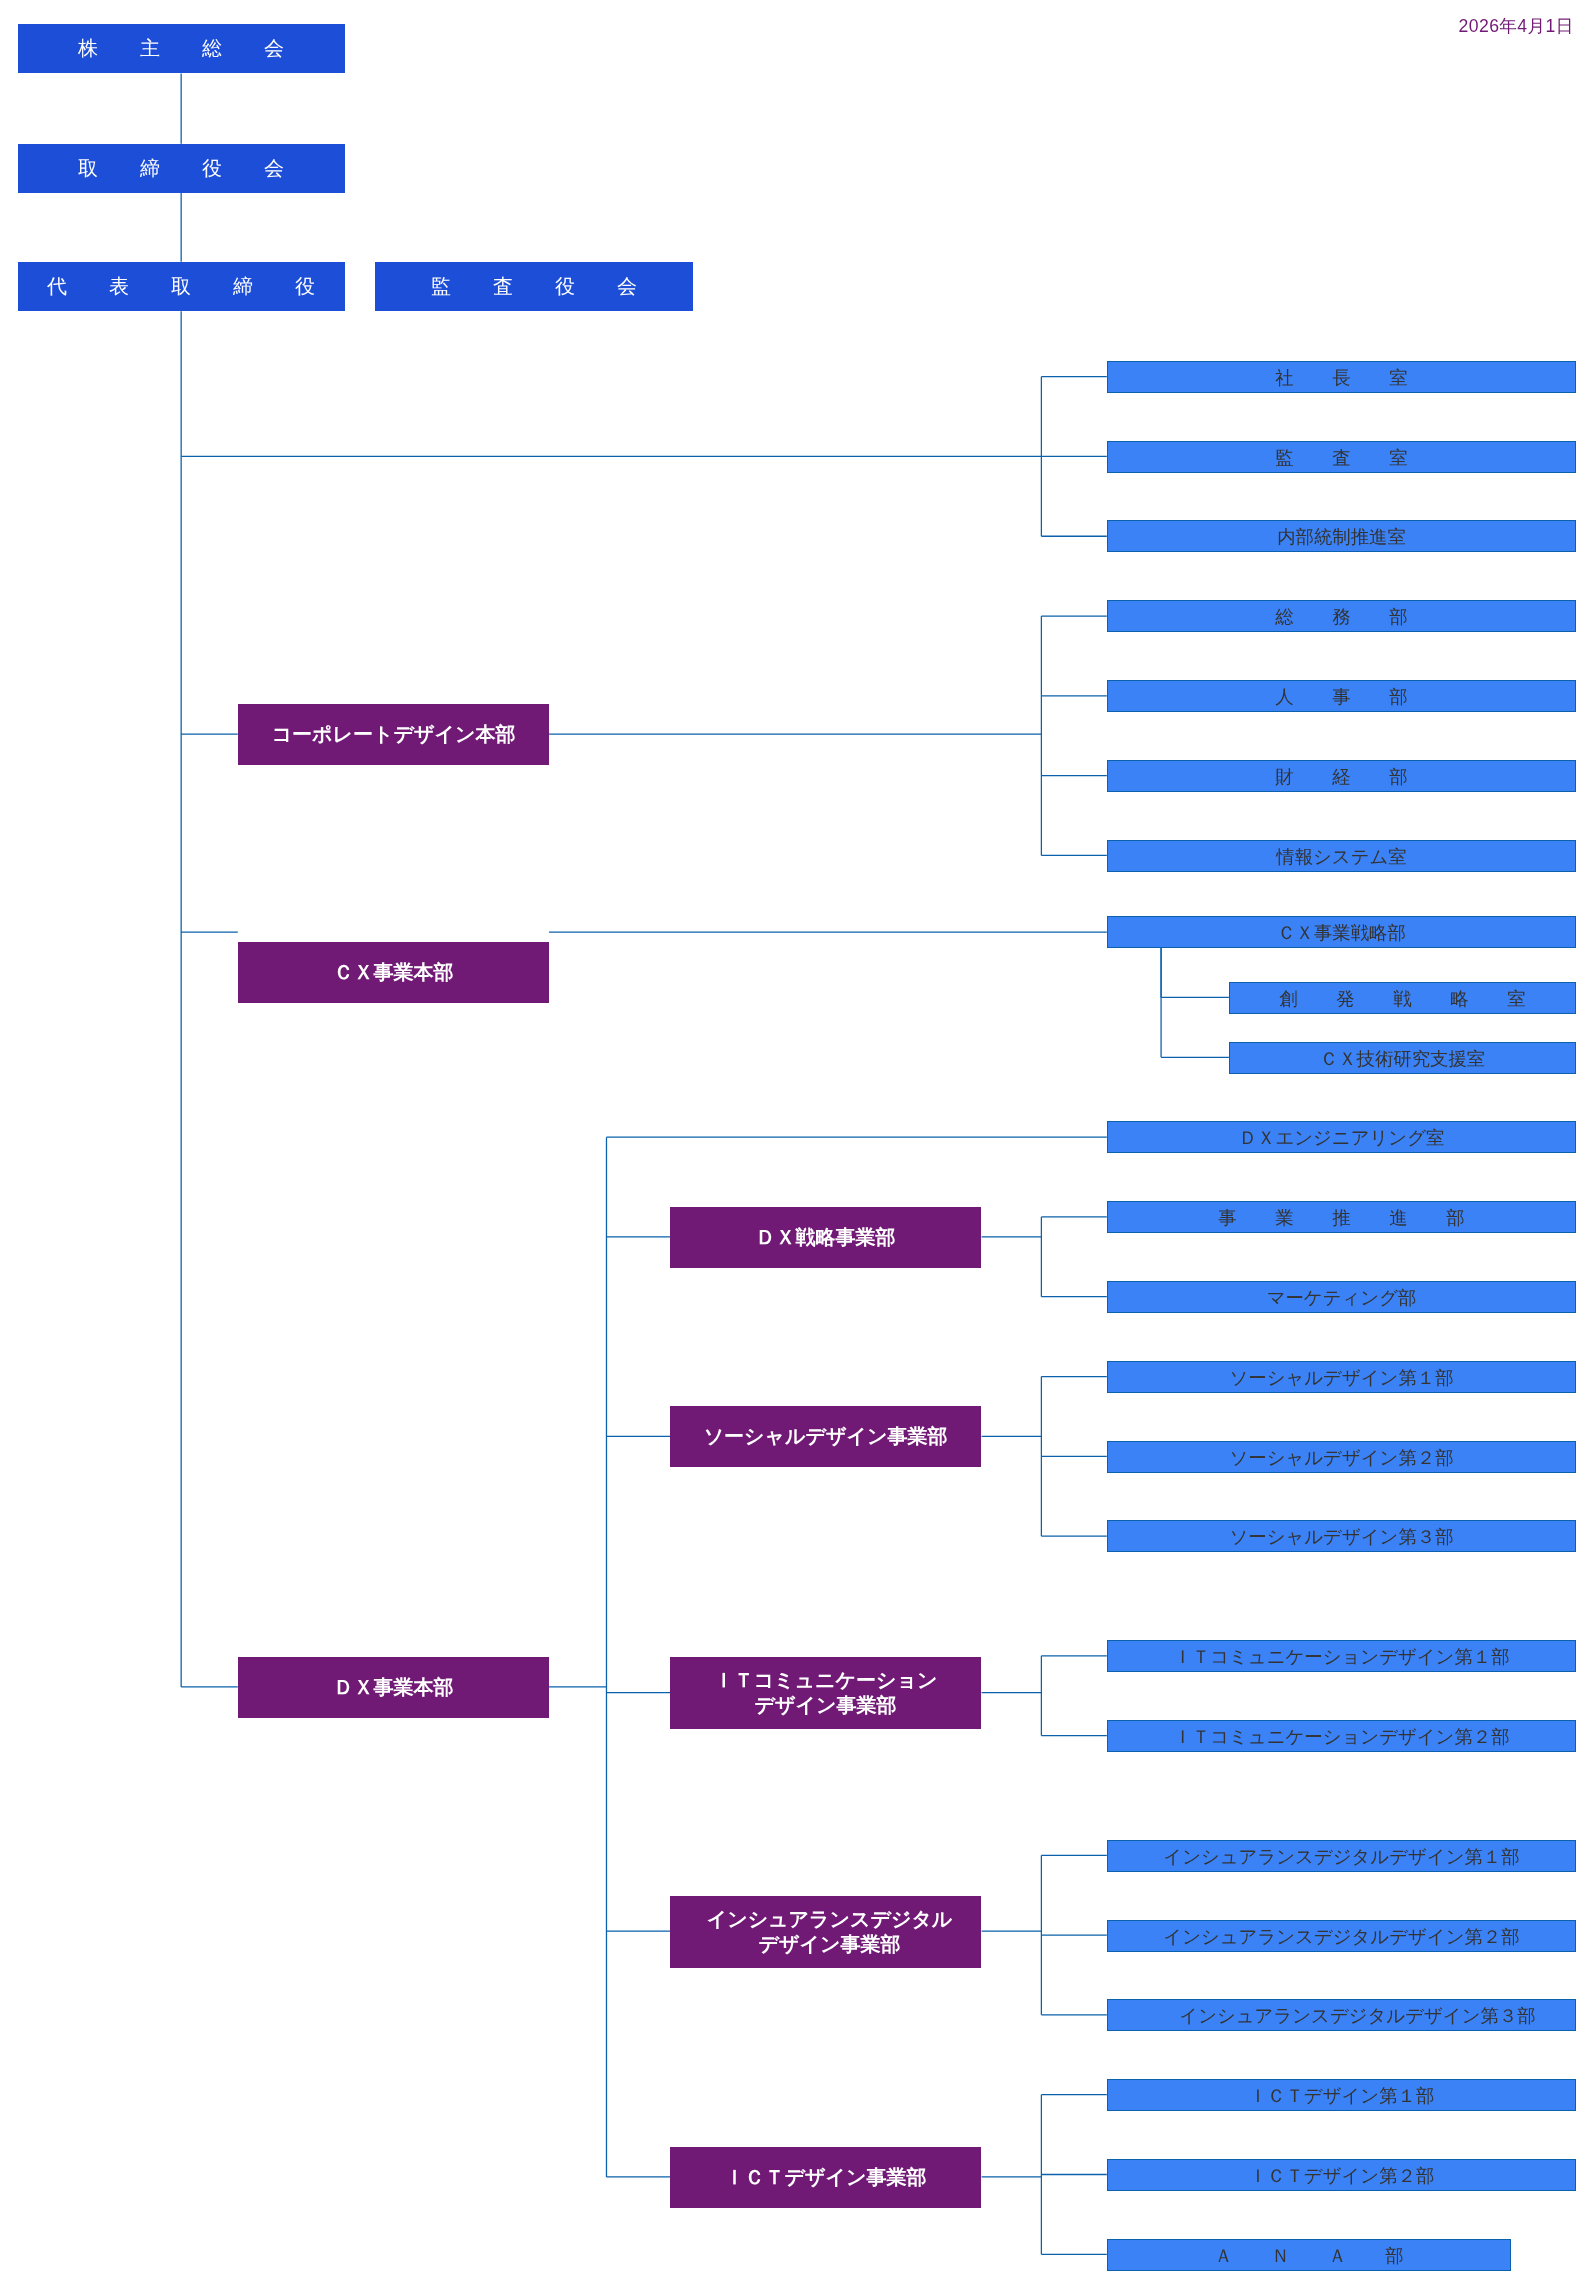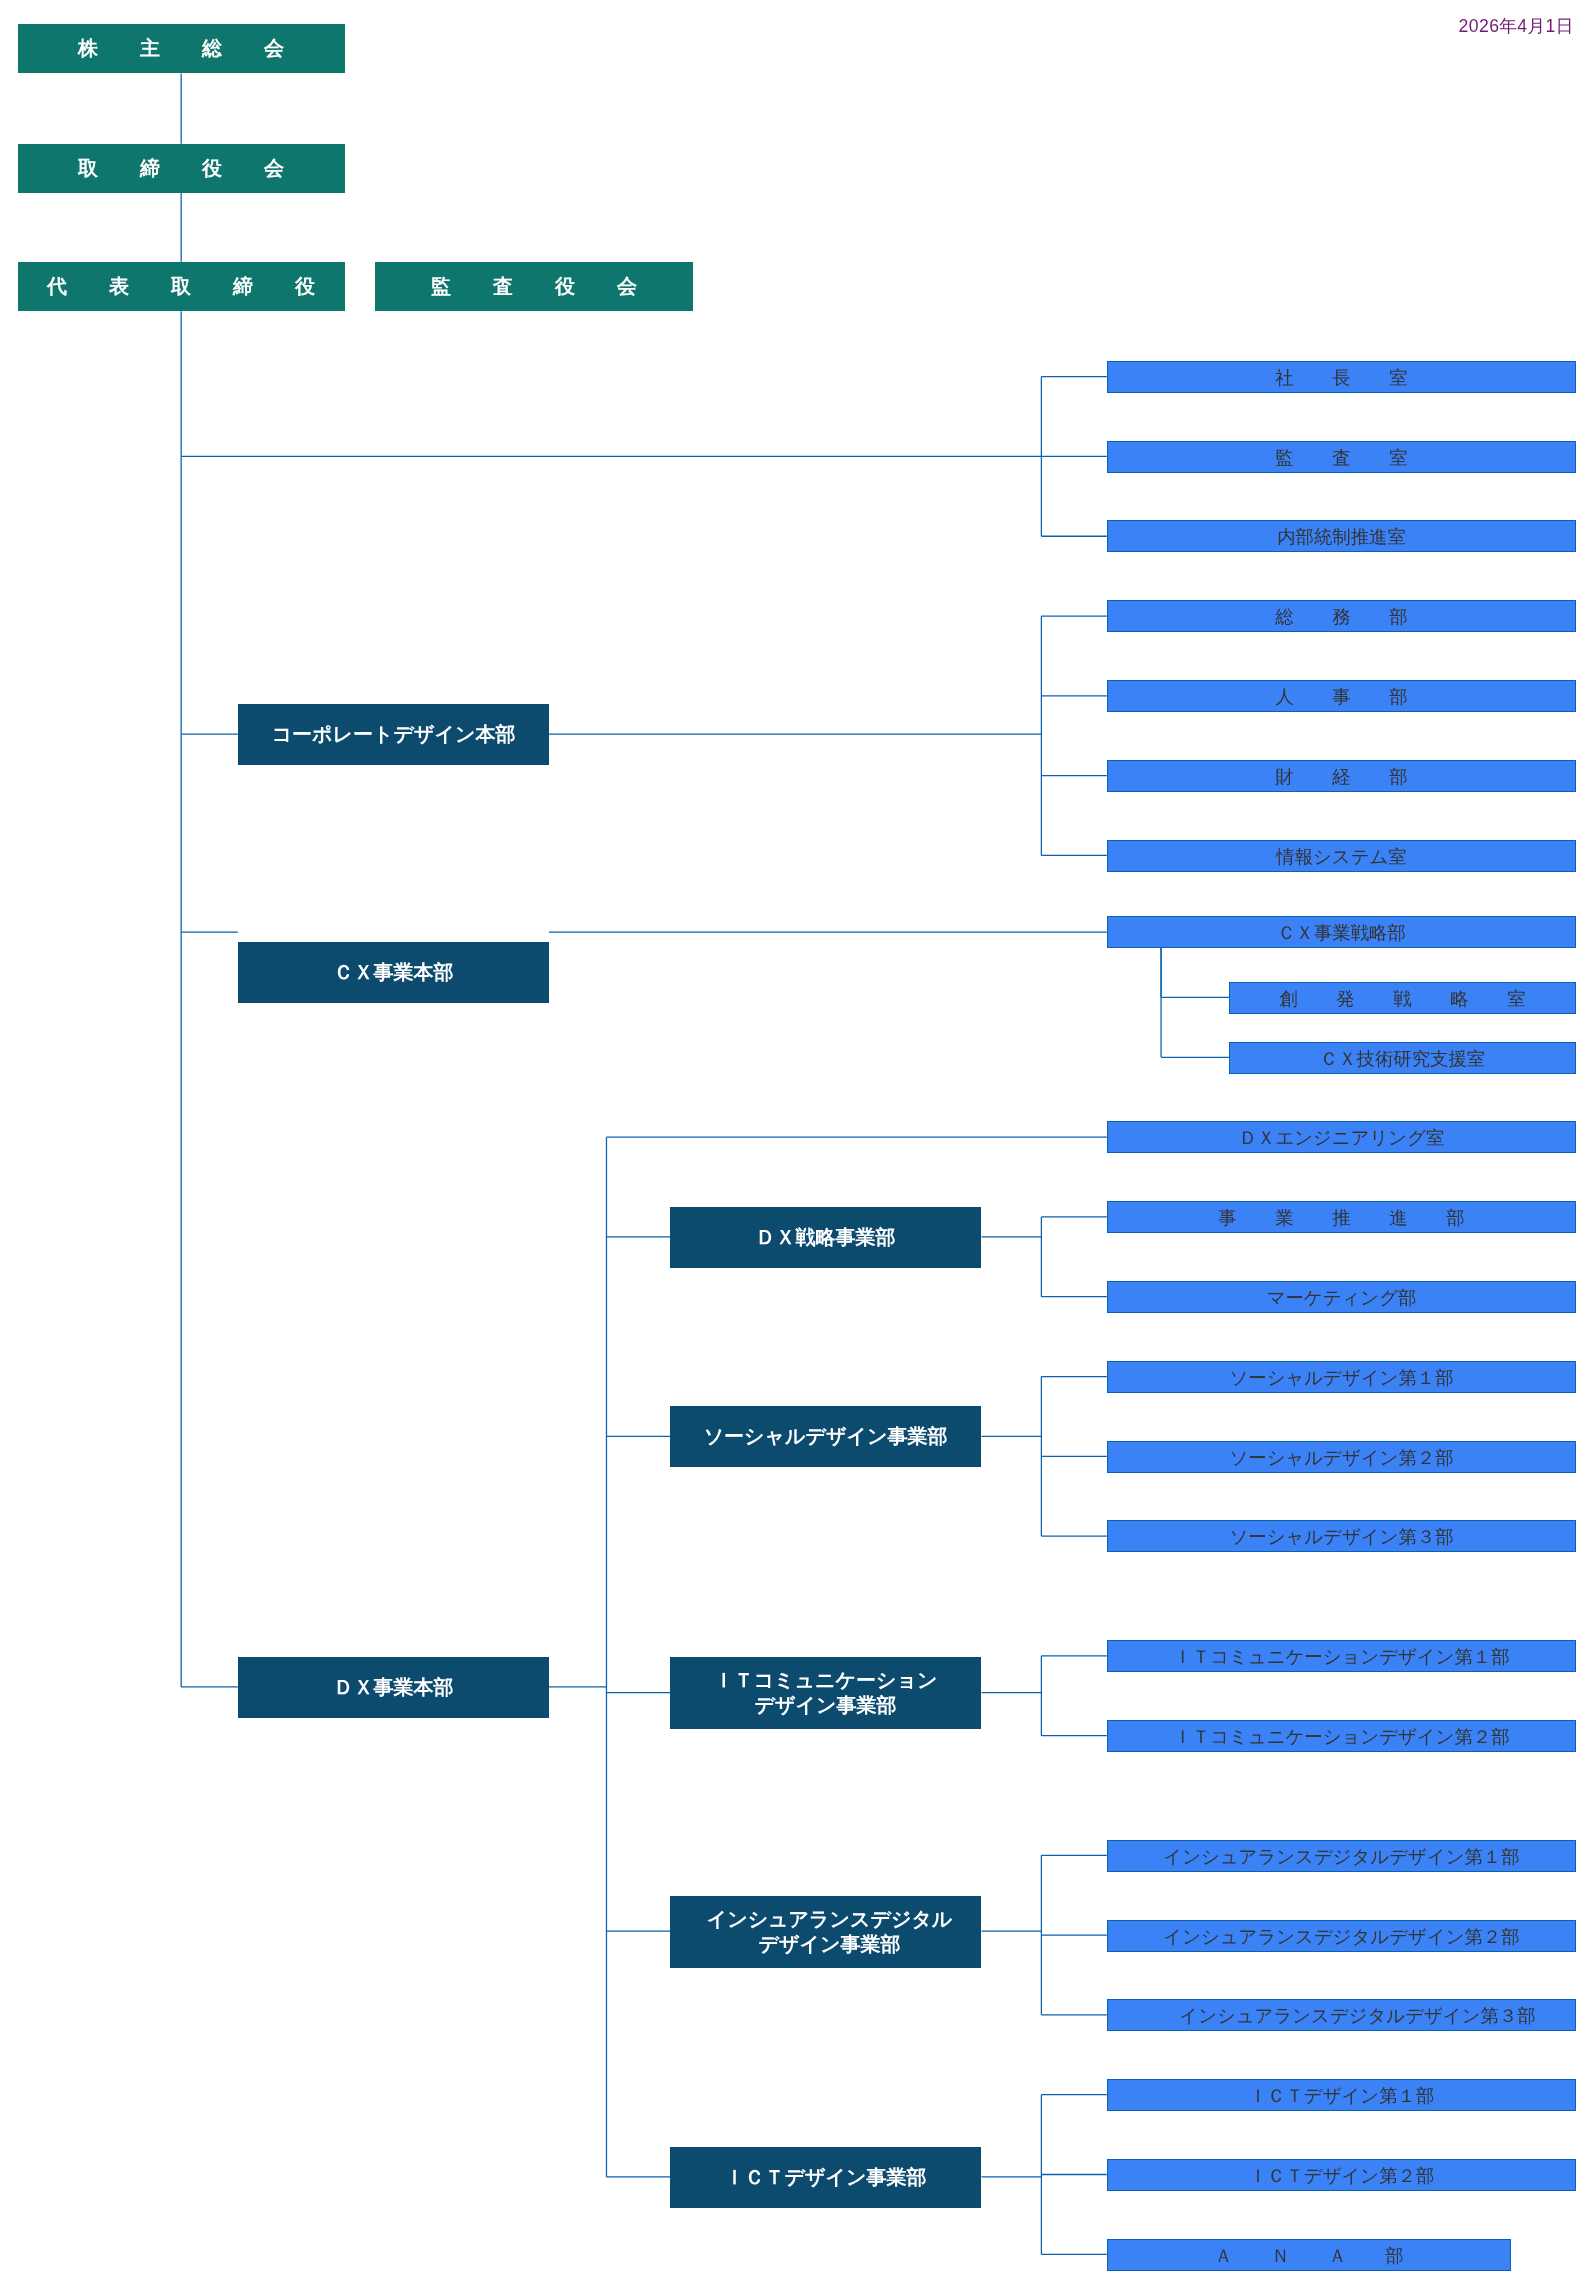--- a/index.html
+++ b/index.html
@@ -27,26 +27,26 @@
   .node {
     position: absolute;
     box-sizing: border-box;
     display: flex;
     align-items: center;
     justify-content: center;
     text-align: center;
     line-height: 1.25;
   }
   .node.dark {
-    background: #0f766e;
+    background: #1d4ed8;
     color: #ffffff;
-    font-weight: bold;
+    font-weight: normal;
   }
   .node.blue {
-    background: #0c4a6e;
+    background: #701a75;
     color: #ffffff;
     font-weight: bold;
   }
   .node.plain {
     background: #3b82f6;
     color: #333333;
     border: 0.8px solid #0b61ac;
   }
   .date-label {
     position: absolute;

